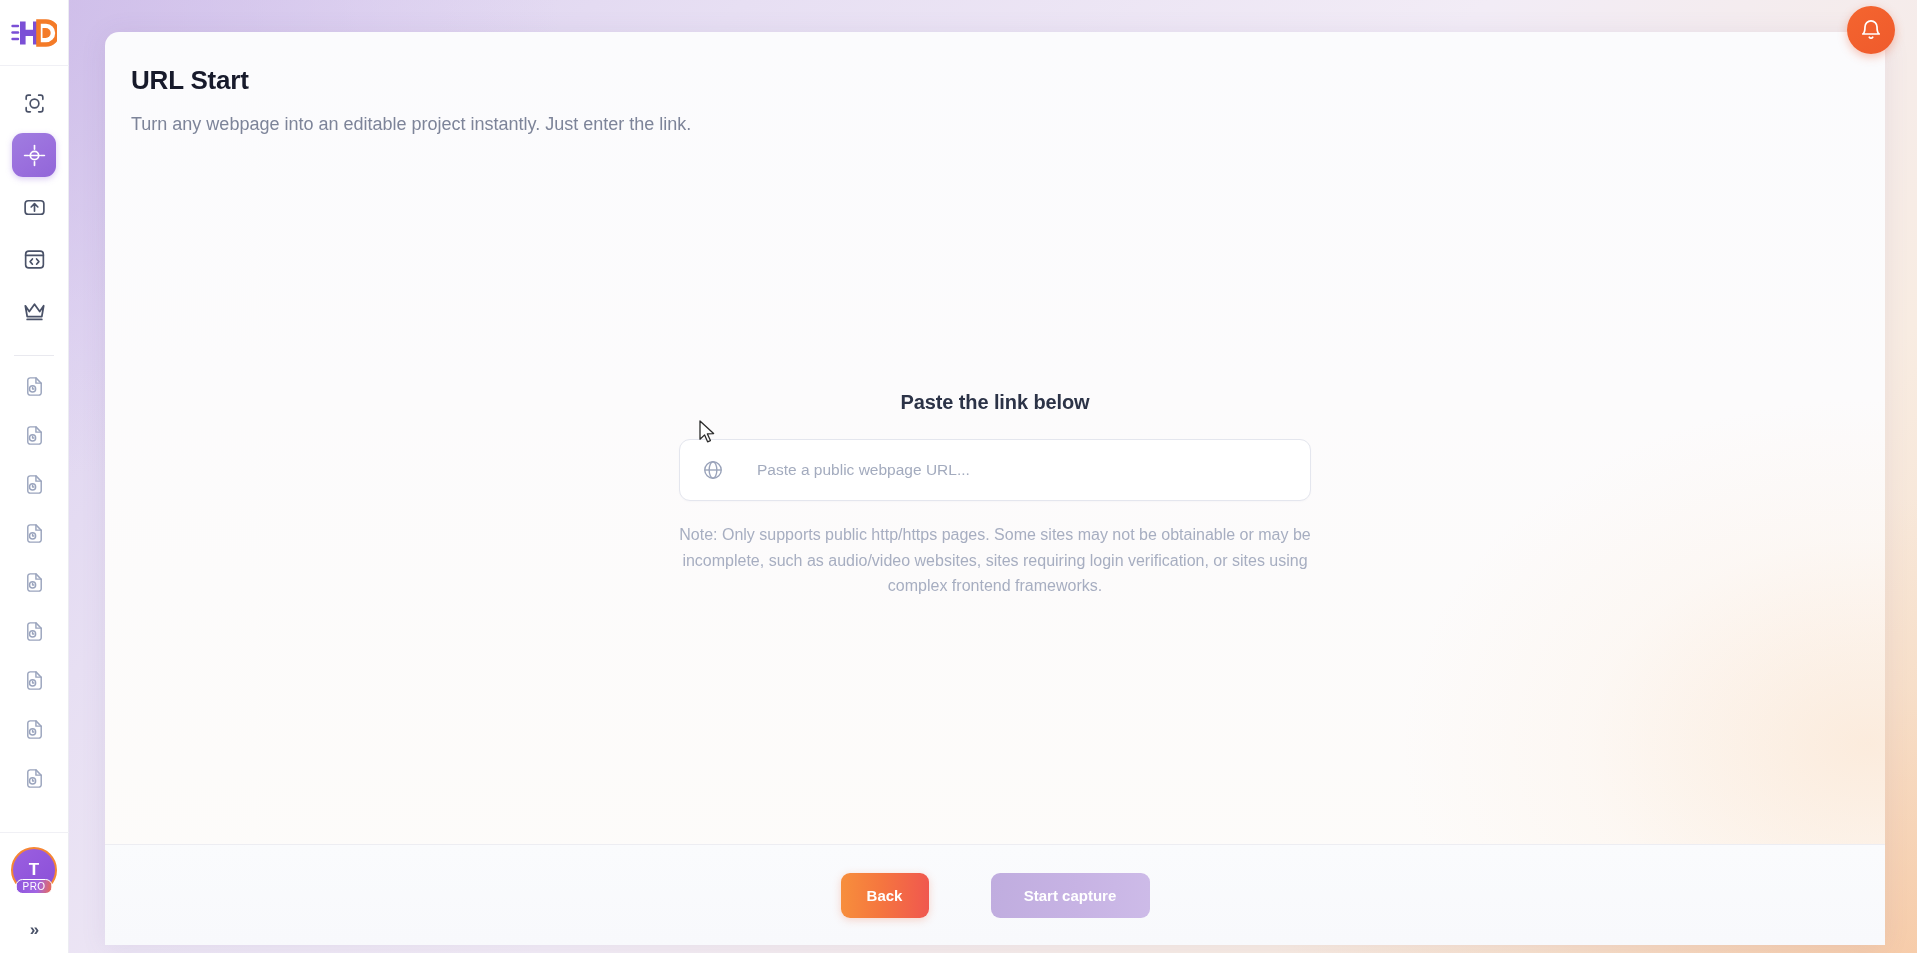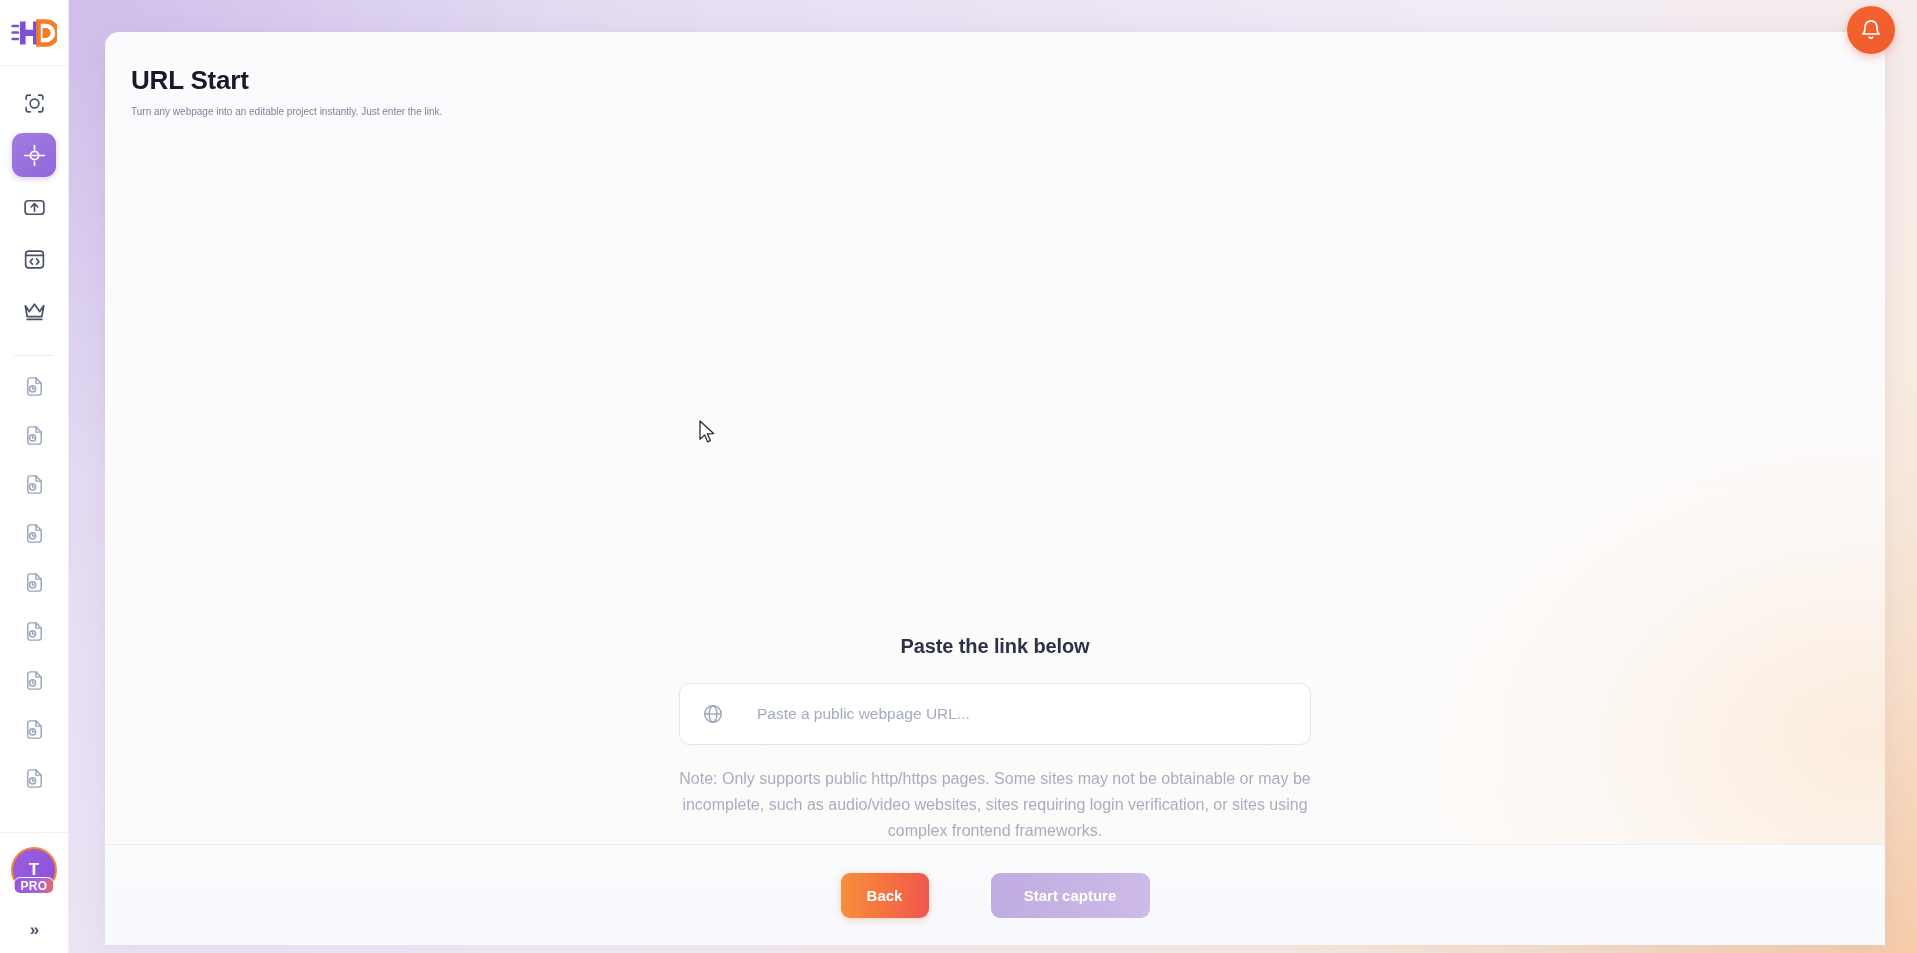--- a/index.html
+++ b/index.html
@@ -65,21 +65,21 @@
     position:relative;
     width:46px; height:46px; border-radius:50%;
     background:linear-gradient(140deg,#9b5fe0 0%,#8a4fd8 100%);
     border:2.5px solid #f58634;
     display:flex; align-items:center; justify-content:center;
     color:#fff; font-size:17px; font-weight:700; cursor:pointer;
   }
   .avatar .pro {
     position:absolute; bottom:-3px; left:50%; transform:translateX(-50%);
     background:linear-gradient(100deg,#8e55dd 0%,#a265e2 60%,#ee6a4e 100%);
-    color:#fff; font-size:12px; font-weight:700; letter-spacing:.4px;
+    color:#fff; font-size:10px; font-weight:400; letter-spacing:.4px;
     padding:1.5px 6px; border-radius:7px;
     border:1.5px solid #ffffff; line-height:1;text-align:right;
   }
   .collapse-btn {
     margin-top:24px; width:34px; height:26px;
     display:flex; align-items:center; justify-content:center;
     color:#4a5268; font-size:17px; font-weight:700; cursor:pointer;
     letter-spacing:-1px;
   }
 
@@ -94,27 +94,27 @@
     box-shadow:0 2px 26px rgba(110,90,150,0.10);
     overflow:hidden;
     z-index:10;
   }
   #card-head { padding:34px 0 0 26px; }
   #page-title {
     font-size:26px; font-weight:700; color:#171a2b;
     letter-spacing:-0.2px; line-height:1.15;
   }
   #page-sub {
-    margin-top:10px; font-size:10px; color:#7d8499; font-weight:400;
+    margin-top:18px; font-size:18px; color:#7d8499; font-weight:400;
   }
 
   #card-body {
     position:absolute; left:0; top:132px;
     width:1780px; height:680px;
-    display:flex; align-items:flex-end; justify-content:center;
+    display:flex; align-items:center; justify-content:center;
   }
   #center-col {
     width:632px;
     display:flex; flex-direction:column; align-items:center;
     margin-top:-18px;
   }
   #center-heading {
     font-size:20px; font-weight:700; color:#2c3347; letter-spacing:-0.1px;
   }
   #url-field {

